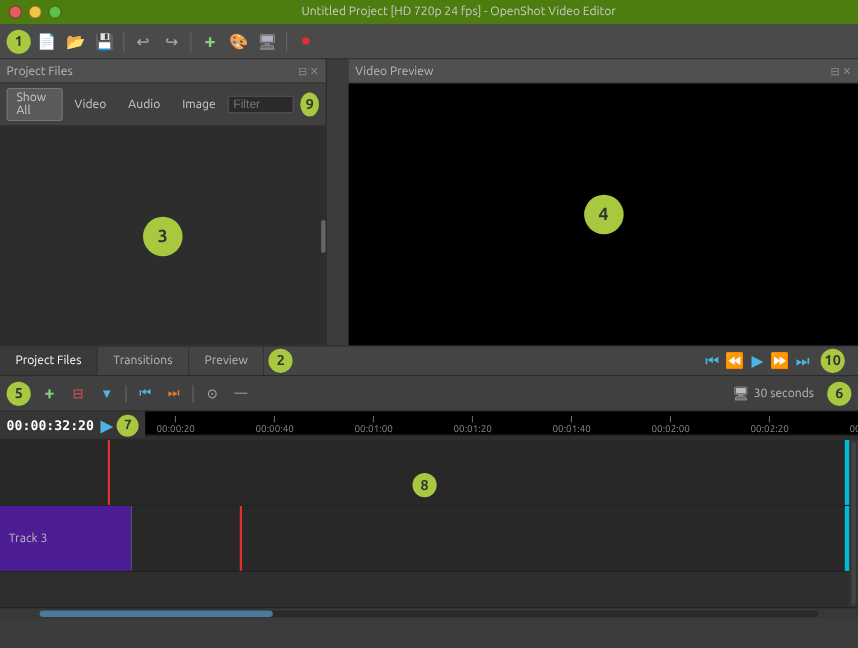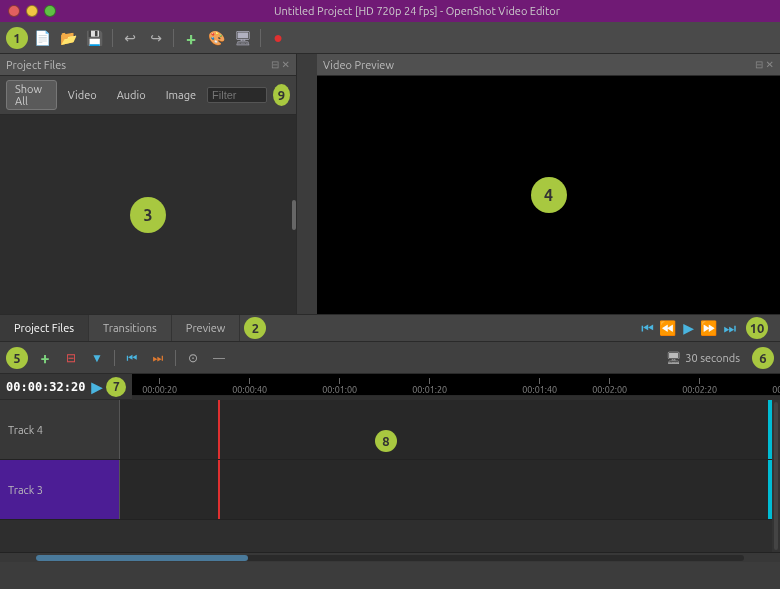--- a/index.html
+++ b/index.html
@@ -8,21 +8,21 @@
       height: 589px;
       background: #3c3c3c;
       font-family: Ubuntu, sans-serif;
       font-size: 12px;
       color: #ddd;
       overflow: hidden;
     }
 
     
     .title-bar {
-      background: #701a75;
+      background: #4d7c0f;
       height: 22px;
       display: flex;
       align-items: center;
       padding: 0 8px;
       gap: 6px;
     }
     .window-btn {
       width: 12px; height: 12px;
       border-radius: 50%;
       border: 1px solid rgba(0,0,0,0.4);
@@ -441,34 +441,31 @@
       <span style="font-family:monospace;font-size:12px;">00:00:32:20</span>
       <span class="timecode-play-btn">▶</span>
 
       <div class="callout-circle" style="position:relative;margin-left:4px;width:20px;height:20px;font-size:12px;">7</div>
     </div>
     <div class="ruler-main" style="flex:1;position:relative;">
       <div class="ruler-tick" style="left:10px;"><span>00:00:20</span></div>
       <div class="ruler-tick" style="left:100px;"><span>00:00:40</span></div>
       <div class="ruler-tick" style="left:190px;"><span>00:01:00</span></div>
       <div class="ruler-tick" style="left:280px;"><span>00:01:20</span></div>
-      <div class="ruler-tick" style="left:370px;margin-left:20px;"><span>00:01:40</span></div>
+      <div class="ruler-tick" style="left:370px;"><span>00:01:40</span></div>
       <div class="ruler-tick" style="left:460px;"><span>00:02:00</span></div>
       <div class="ruler-tick" style="left:550px;"><span>00:02:20</span></div>
       <div class="ruler-tick" style="left:640px;"><span>00:02:40</span></div>
     </div>
   </div>
 
   <div style="display:flex;flex:1;overflow:hidden;">
     <div style="flex:1;display:flex;flex-direction:column;">
 
       <div class="track">
-        <div style="width:120px;background:#383838;border-right:1px solid #555;display:flex;align-items:center;padding:0 8px;font-size:11px;color:#bbb;flex-shrink:0;">
-          <span>Track 4</span>
-        </div>
         <div class="track-content" style="flex:1;position:relative;background:#282828;">
           <div class="track-red-line"></div>
           <div class="cyan-marker"></div>
         </div>
       </div>
 
       <div style="position:relative;height:0;overflow:visible;">
         <div class="callout-circle" style="position:absolute;left:50%;top:-30px;transform:translateX(-50%);z-index:10;width:22px;height:22px;font-size:13px;">8</div>
       </div>
 

